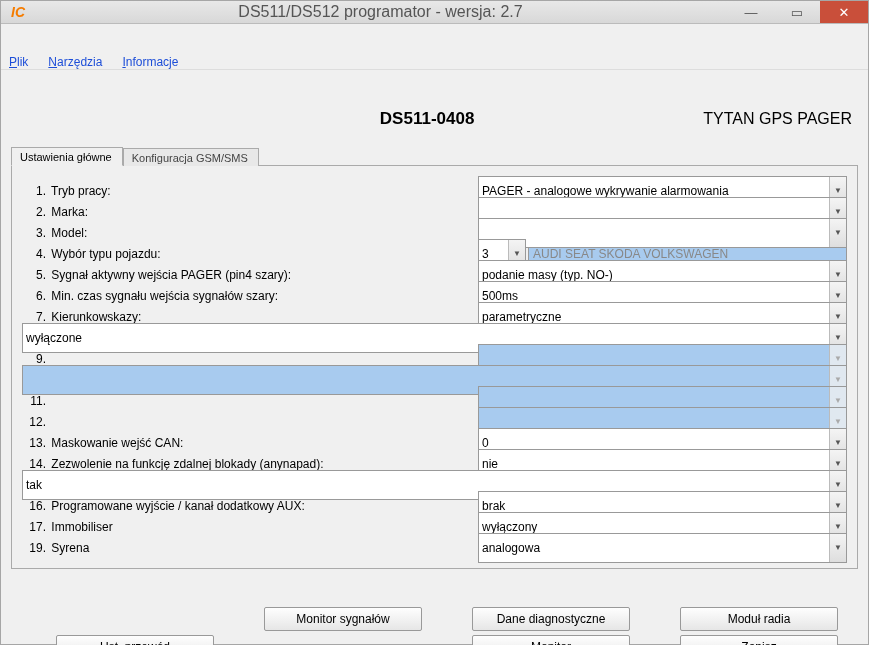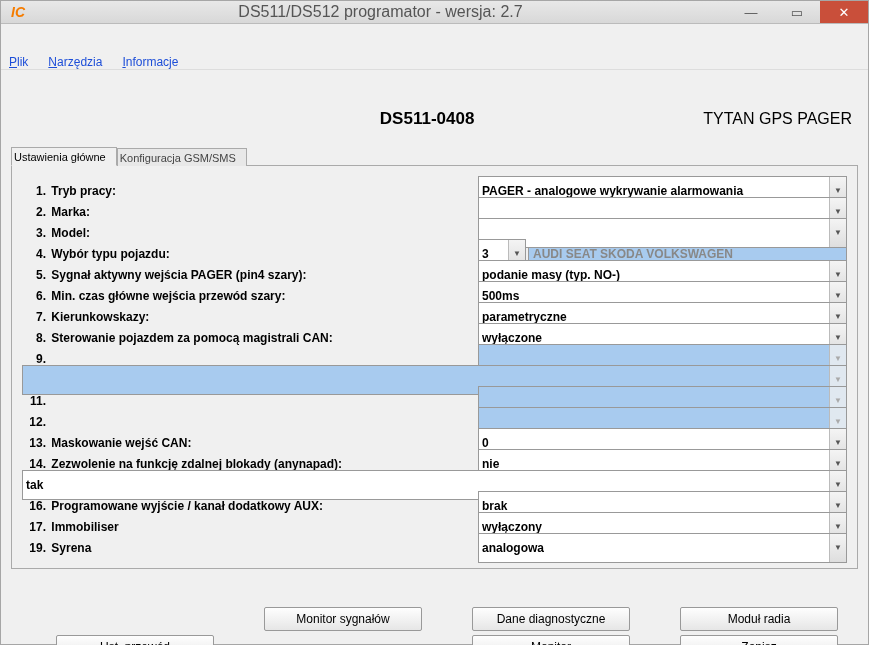--- a/index.html
+++ b/index.html
@@ -105,21 +105,21 @@
       display: flex;
       align-items: flex-end;
       height: 22px;
       position: relative;
       z-index: 2;
     }
     .tab {
       border: 1px solid #aaa;
       border-bottom: none;
       background: #e8e8e8;
-      padding: 3px 10px 2px 2px;
+      padding: 3px 10px 2px 8px;
       font-size: 11px;
       color: #444;
       margin-right: 0;
       position: relative;
       top: 1px;
     }
     .tab.active {
       background: #f0f0f0;
       color: #000;
       z-index: 3;
@@ -132,21 +132,20 @@
       flex: 1;
       padding: 14px 10px 10px 10px;
       position: relative;
       top: 0;
     }
     .setting-row {
       display: flex;
       align-items: center;
       height: 21px;
       margin-bottom: 0;
-      font-weight: bold;
     }
     .setting-label {
       width: 456px;
       padding-left: 4px;
       white-space: nowrap;
     }
     .setting-num {
       display: inline-block;
       width: 20px;
       text-align: right;
@@ -291,33 +290,32 @@
               <div class="row4-text">AUDI SEAT SKODA VOLKSWAGEN</div>
             </div>
           </div>
           <div class="setting-row">
             <div class="setting-label"><span class="setting-num">5.</span><span> Sygnał aktywny wejścia PAGER (pin4 szary):</span></div>
             <div class="setting-control">
               <div class="combo">podanie masy (typ. NO-)<div class="combo-arrow">▼</div></div>
             </div>
           </div>
           <div class="setting-row">
-            <div class="setting-label"><span class="setting-num">6.</span><span> Min. czas główne wejścia przewód szary:</span></div>
+            <div class="setting-label"><span class="setting-num">6.</span><span> Min. czas sygnału wejścia sygnałów szary:</span></div>
             <div class="setting-control">
               <div class="combo">500ms<div class="combo-arrow">▼</div></div>
             </div>
           </div>
           <div class="setting-row">
             <div class="setting-label"><span class="setting-num">7.</span><span> Kierunkowskazy:</span></div>
             <div class="setting-control">
               <div class="combo">parametryczne<div class="combo-arrow">▼</div></div>
             </div>
           </div>
           <div class="setting-row">
-            <div class="setting-label"><span class="setting-num">8.</span><span> Sterowanie pojazdem za pomocą magistrali CAN:</span></div>
             <div class="setting-control">
               <div class="combo">wyłączone<div class="combo-arrow">▼</div></div>
             </div>
           </div>
           <div class="setting-row">
             <div class="setting-label"><span class="setting-num">9.</span><span> </span></div>
             <div class="setting-control">
               <div class="combo locked">
                 <div class="combo-arrow">▼</div>
               </div>

